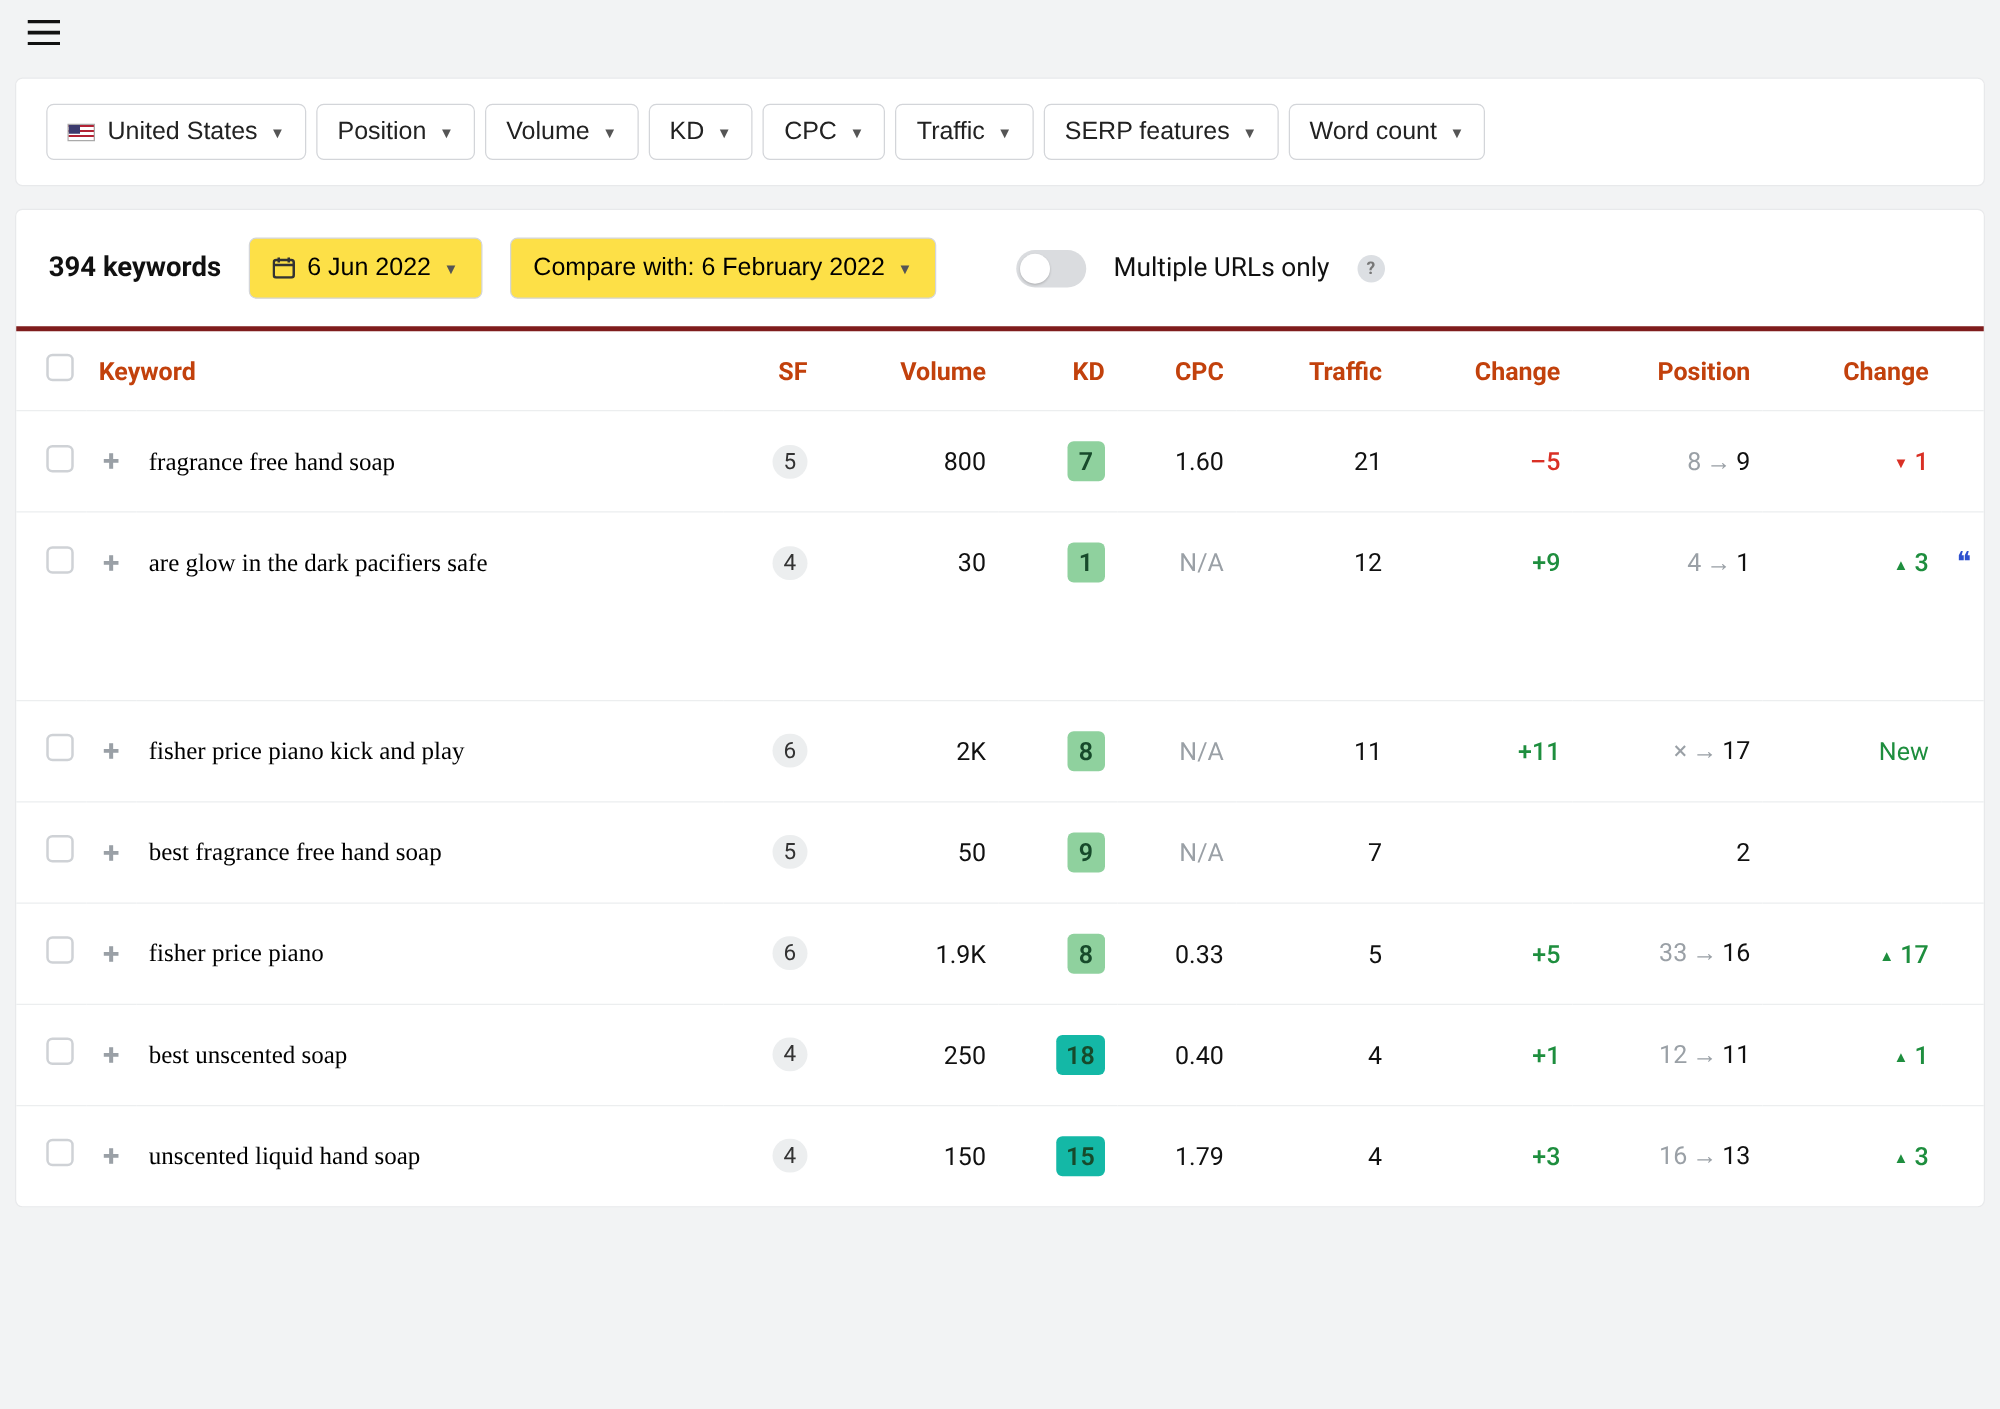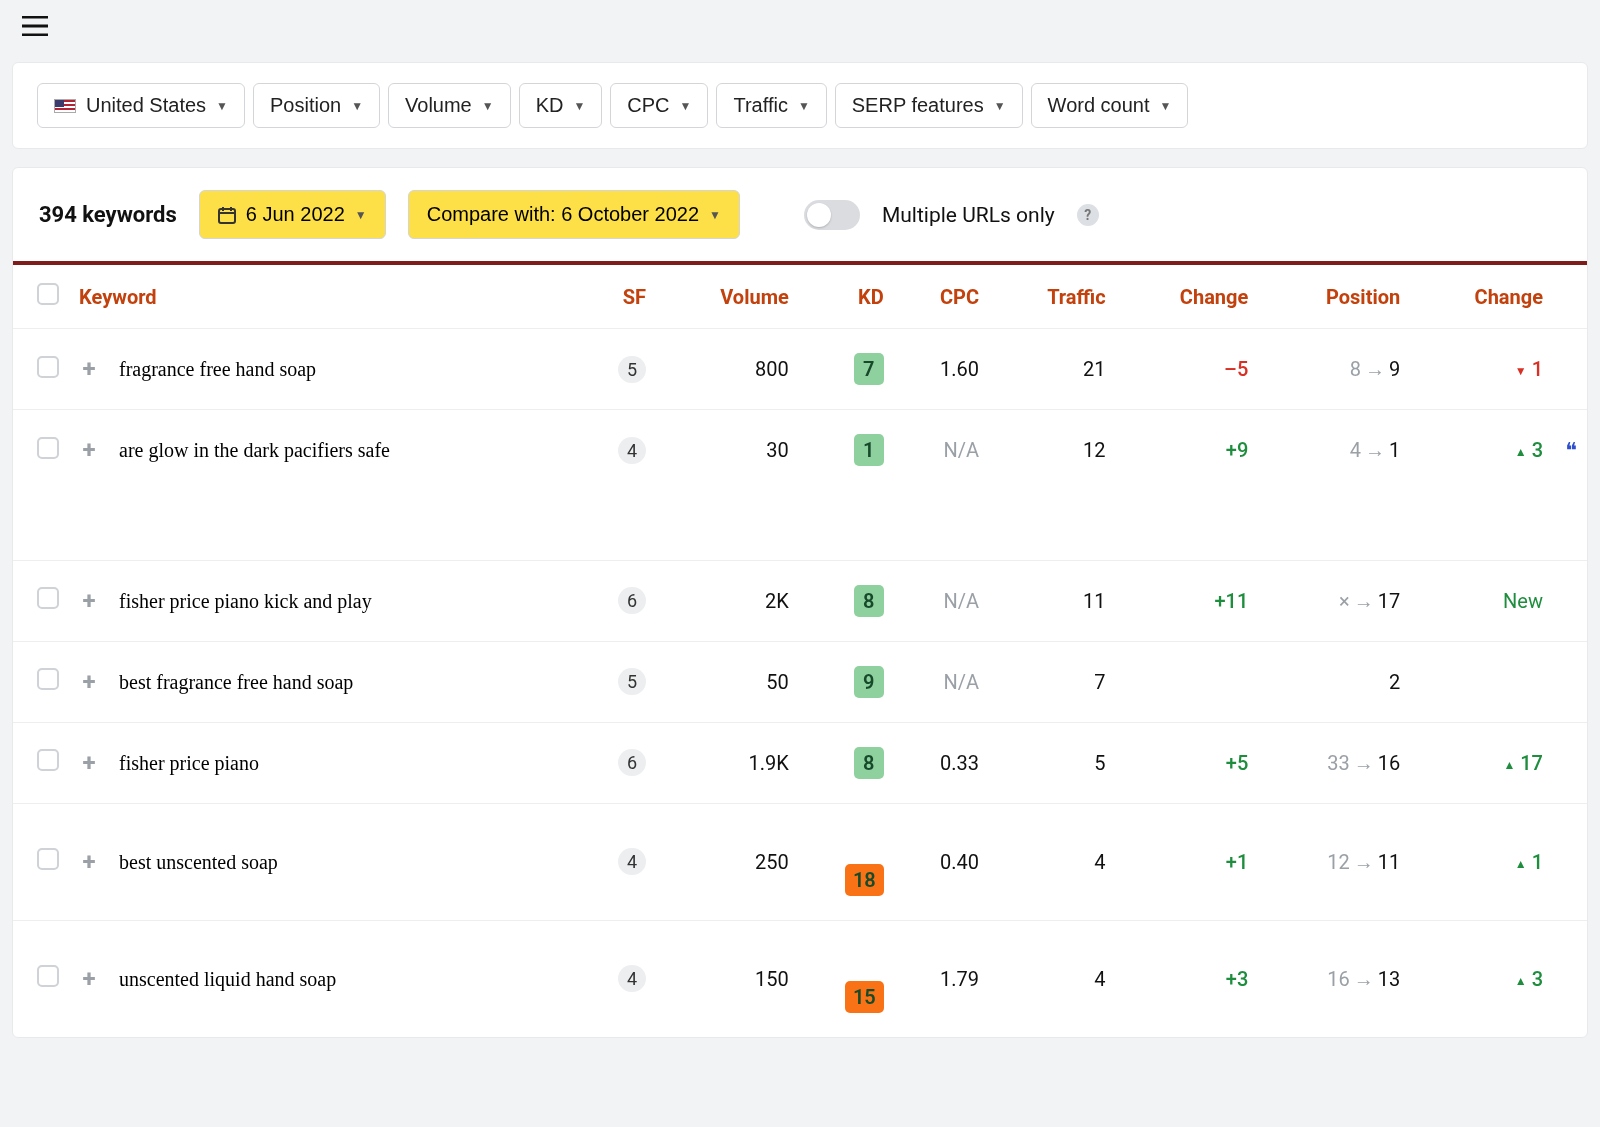--- a/index.html
+++ b/index.html
@@ -108,21 +108,21 @@
   .plus {
     color:#9aa0a6; font-size:24px; font-weight:700; display:inline-block; width:20px; text-align:center; cursor:pointer;
   }
   .kw-link { color:#000000; text-decoration:none;font-family:Liberation Serif, serif; }
   .sf-badge {
     display:inline-block; min-width:28px; padding:3px 8px; border-radius:14px; background:#eceeef; color:#333; text-align:center; font-size:18px;
   }
   .kd-badge {
     display:inline-block; min-width:30px; padding:4px 8px; border-radius:5px; background:#8fd19e; color:#174a2b; text-align:center; font-weight:600;
   }
-  .kd-badge.lighter { background:#f97316;margin-top:36px; }
+  .kd-badge.lighter { background:#14b8a6; }
   .muted { color:#9aa0a6; }
   .pos-green { color:#1e8e3e; font-weight:500; }
   .neg-red  { color:#d93025; font-weight:500; }
   .arrow-sep { color:#9aa0a6; margin:0 4px; }
   .tri-up { color:#1e8e3e; font-size:12px; vertical-align:middle; }
   .tri-dn { color:#d93025; font-size:12px; vertical-align:middle; }
   .new-text { color:#1e8e3e; }
   .quote-icon { color:#2d4fcf; font-size:22px; }
   .cal-icon svg { display:inline-block; vertical-align:-3px; }
   .col-chk { width:48px; padding-left:24px !important; text-align:left !important; }
@@ -188,21 +188,21 @@
         <svg width="18" height="18" viewBox="0 0 18 18">
             <rect x="1" y="3" width="16" height="14" rx="2" fill="none" stroke="#333" stroke-width="2"></rect>
             <path d="M1 7h16" stroke="#333" stroke-width="2"></path>
             <path d="M5 1v4M13 1v4" stroke="#333" stroke-width="2"></path>
           </svg>
       </span>
       <span>6 Jun 2022</span>
       <span class="caret">▼</span>
     </button>
     <button class="sel-btn">
-      <span>Compare with: 6 October 2022</span>
+      <span>Compare with: 6 February 2022</span>
       <span class="caret">▼</span>
     </button>
     <div style="flex:0 0 20px"></div>
     <span class="toggle"></span>
     <span style="font-size:21px;">Multiple URLs only</span>
     <span class="help-icon">?</span>
   </div>
 
   <table>
     <thead>

